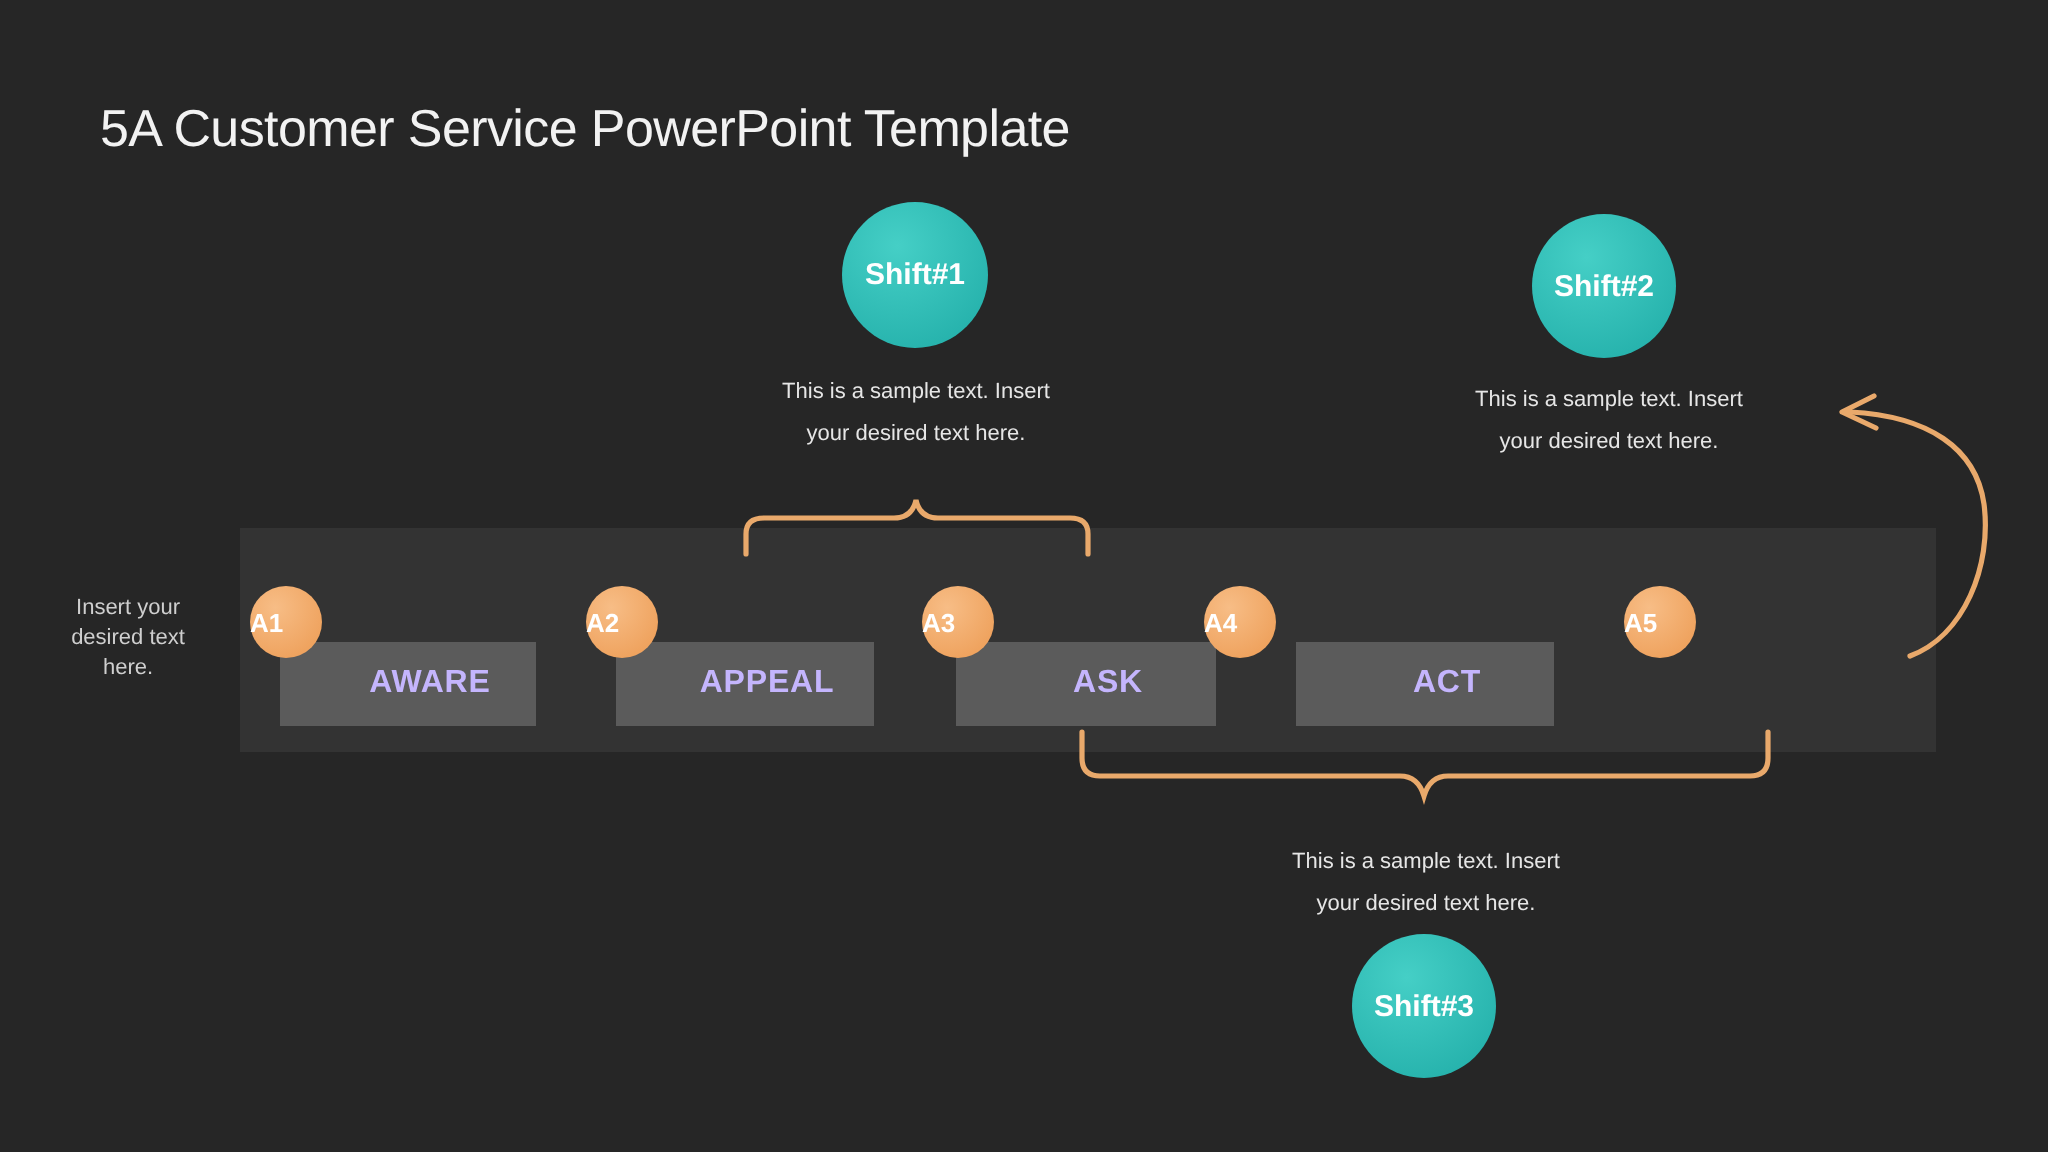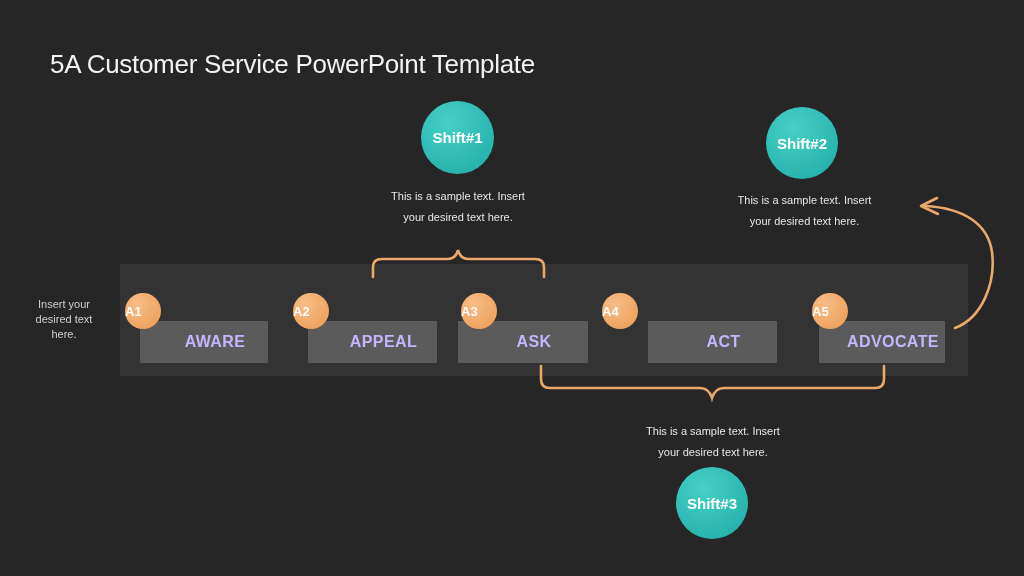--- a/index.html
+++ b/index.html
@@ -151,28 +151,25 @@
   <div class="stage-panel"></div>
 
   <div class="left-caption">Insert your desired text here.</div>
 
   <div class="stage-box" style="left:140px; width:128px;">
     <span>AWARE</span>
   </div>
   <div class="stage-box" style="left:308px; width:129px;">
     <span>APPEAL</span>
   </div>
-  <div class="stage-box" style="left:458px; width:130px;">
+  <div class="stage-box" style="left:478px; width:130px;">
     <span>ASK</span>
   </div>
   <div class="stage-box" style="left:648px; width:129px;">
     <span>ACT</span>
-  </div>
-  <div class="stage-box" style="left:819px; width:126px;">
-    <span>ADVOCATE</span>
   </div>
 
   <div class="stage-bubble" style="left:125px;">
     <span>A1</span>
   </div>
   <div class="stage-bubble" style="left:293px;">
     <span>A2</span>
   </div>
   <div class="stage-bubble" style="left:461px;">
     <span>A3</span>

